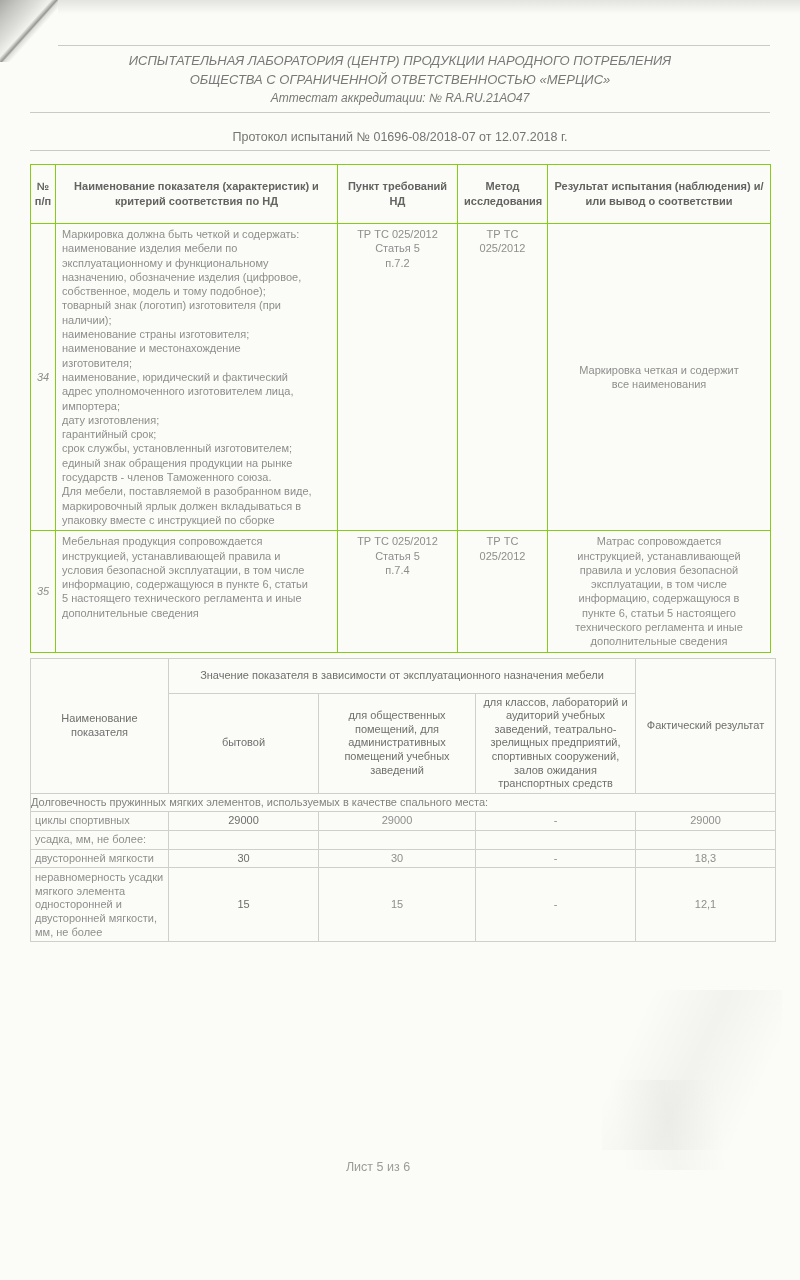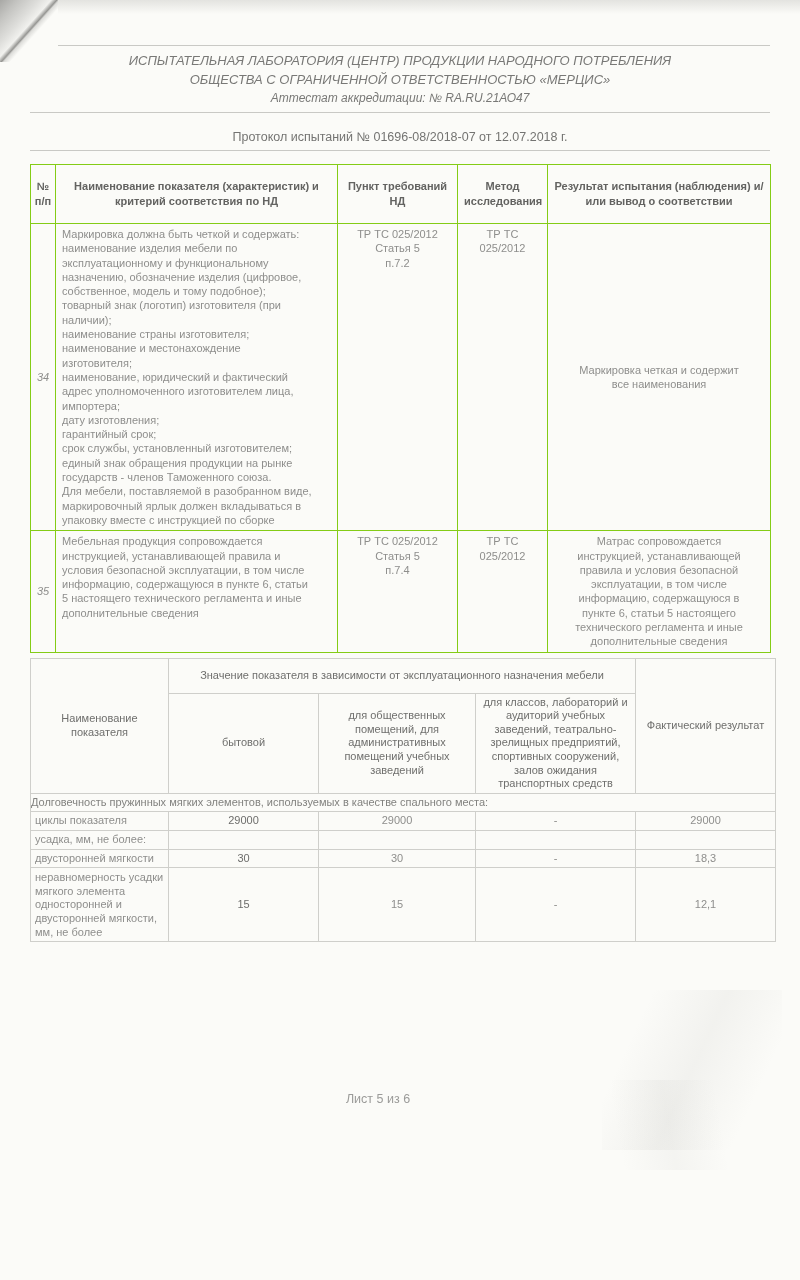--- a/index.html
+++ b/index.html
@@ -51,21 +51,21 @@
   .t3 td{color:#8e8e8c;vertical-align:middle;}
   .t3 td.name{text-align:left;vertical-align:top;}
   .t3 td.v{text-align:center;}
   .t3 td.strong{color:#6d6d6b;}
   .t3 tr.section td{text-align:left;padding:2px 0;color:#82827f;}
   .t3 tr.tall td.name{padding-top:3px;}
   .t3 tr.tall{height:74px;}
   .t3 tr.slim{height:17px;}
 
   .footer{
-    position:absolute;top:1092px;left:0;width:756px;text-align:center;
+    position:absolute;top:1160px;left:0;width:756px;text-align:center;
     font-size:12.5px;color:#9b9b99;
   }
 </style>
 </head>
 <body>
 
 <div class="page">
   <div class="top-shade"></div>
   <div class="corner-fold"></div>
   <div class="smudge s1"></div>
@@ -167,21 +167,21 @@
       </tr>
       <tr>
         <th>бытовой</th>
         <th>для общественных помещений, для административных помещений учебных заведений</th>
         <th>для классов, лабораторий и аудиторий учебных заведений, театрально-зрелищных предприятий, спортивных сооружений, залов ожидания транспортных средств</th>
       </tr>
       <tr class="section">
         <td colspan="5">Долговечность пружинных мягких элементов, используемых в качестве спального места:</td>
       </tr>
       <tr class="slim">
-        <td class="name">циклы показателя</td>
+        <td class="name">циклы спортивных</td>
         <td class="v strong">29000</td>
         <td class="v">29000</td>
         <td class="v">-</td>
         <td class="v">29000</td>
       </tr>
       <tr class="slim">
         <td class="name">усадка, мм, не более:</td>
         <td class="v"></td>
         <td class="v"></td>
         <td class="v"></td>

